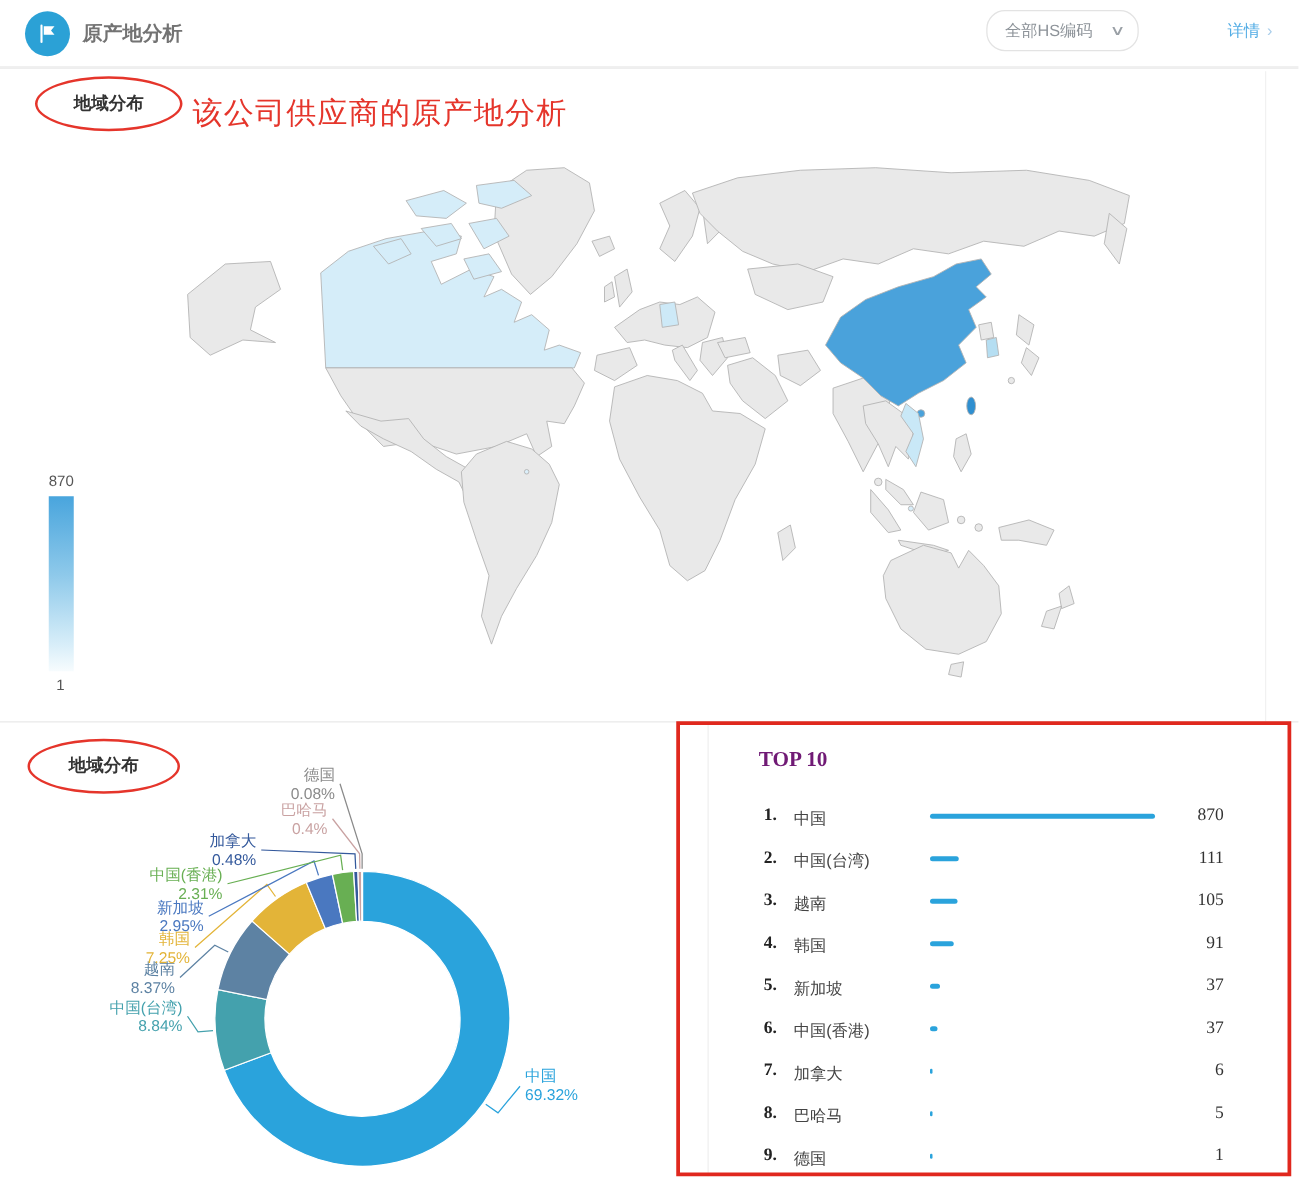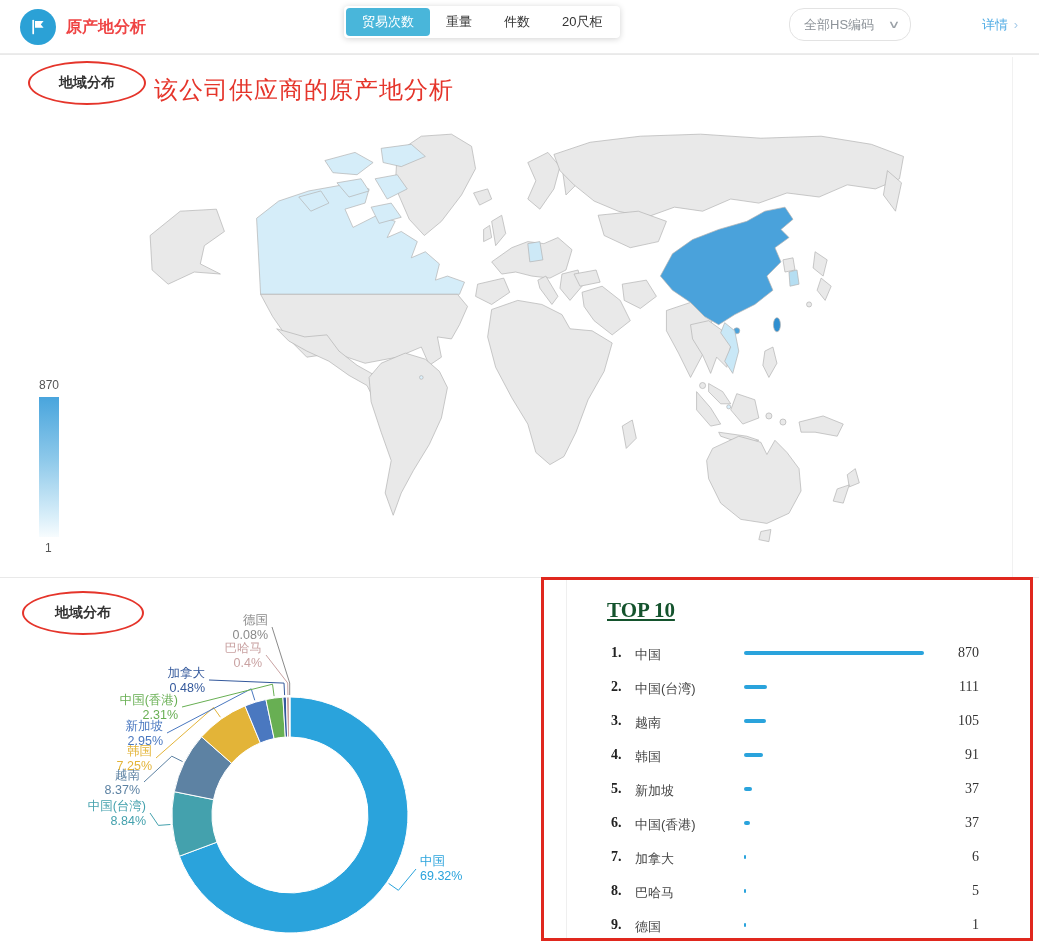--- a/index.html
+++ b/index.html
@@ -3,21 +3,21 @@
 <meta charset="utf-8">
 <style>
   * { margin:0; padding:0; box-sizing:border-box; }
   html,body { background:#fff; }
   body { font-family:"Liberation Sans", sans-serif; color:#333; }
   #app { position:relative; width:1039px; height:944px; background:#fff; overflow:hidden; }
 
   
   .header { position:absolute; left:0; top:0; width:1039px; height:54px; background:#fff; border-bottom:1px solid #ececec; }
   .logo { position:absolute; left:20px; top:9px; width:36px; height:36px; border-radius:50%; background:#2ba1d6; display:flex; align-items:center; justify-content:center; }
-  .app-title { position:absolute; left:66px; top:17px; font-size:16px; font-weight:bold; color:#ef4444; }
+  .app-title { position:absolute; left:66px; top:17px; font-size:16px; font-weight:bold; color:#737373; }
   .tabs { position:absolute; left:344px; top:6px; height:32px; background:#fff; border-radius:4px; box-shadow:0 1px 6px rgba(0,0,0,.18); display:flex; align-items:center; padding:0 2px; }
   .tab { border:none; background:transparent; font-family:inherit; font-size:13px; color:#333; padding:0 16px; height:28px; line-height:28px; border-radius:4px; cursor:pointer; }
   .tab.active { background:#49b6da; color:#fff; }
   .hs-select { position:absolute; left:789px; top:8px; width:122px; height:33px; border:1px solid #e3e3e3; border-radius:15px; background:#fff; display:flex; align-items:center; padding:0 12px 0 14px; cursor:pointer; }
   .hs-select .sel-text { font-size:13px; color:#8d9399; flex:1; }
   .hs-select .chev { font-size:11px; color:#9aa0a6; transform:scaleX(1.6); }
   .detail-link { position:absolute; left:938px; top:16px; font-size:13px; color:#53ade5; text-decoration:none; cursor:pointer;margin-left:44px; }
   .detail-link .arrow { color:#a8cdea; margin-left:2px; }
 
   
@@ -35,21 +35,21 @@
   .legend .bar { width:20px; height:140px; margin:5px 0 4px 1px; background:linear-gradient(180deg,#49a5dd 0%, #8ec9ea 45%, #d8eef9 85%, #f7fcfe 100%); }
   .legend .min { font-size:12px; color:#555; margin-left:7px; }
 
   
   .pie-area { position:absolute; left:0; top:577px; width:541px; height:367px; }
   .pie-area svg { position:absolute; left:0; top:0; width:541px; height:367px; }
   .pie-label { position:absolute; font-size:12.5px; line-height:15px; white-space:nowrap; }
   .pie-label div { text-align:inherit; }
 
   .top10-panel { position:absolute; left:566px; top:578px; width:466px; height:363px; border-left:1px solid #efefef; background:#fff; }
-  .top10-title { position:absolute; left:40px; top:20px; font-family:"Liberation Serif", serif; font-weight:bold; font-size:21px; color:#14532d;text-decoration:underline; }
+  .top10-title { position:absolute; left:40px; top:20px; font-family:"Liberation Serif", serif; font-weight:bold; font-size:17px; color:#701a75; }
   .t10-row { position:absolute; left:0; width:466px; height:34px; }
   .t10-rank { position:absolute; left:44px; top:9px; font-family:"Liberation Serif", serif; font-weight:bold; font-size:14px; color:#222; }
   .t10-name { position:absolute; left:68px; top:10px; font-size:13px; color:#444; }
   .t10-bar { position:absolute; left:177px; top:15px; height:4px; border-radius:2px; background:#2aa3dc; }
   .t10-val { position:absolute; right:54px; top:9px; font-family:"Liberation Serif", serif; font-size:14px; color:#333; text-align:right; }
 
   .red-rect { position:absolute; left:541px; top:577px; width:492px; height:364px; border:3px solid #e0281e; pointer-events:none; z-index:6; }
   .map-card-edge { position:absolute; left:1012px; top:57px; width:1px; height:520px; background:#f1f1f1; }
 </style>
 </head>
@@ -58,26 +58,20 @@
 <div id="app">
 
   <div class="header">
     <div class="logo">
       <svg width="20" height="20" viewBox="0 0 20 20">
         <path d="M5.2 3.5 v13" stroke="#fff" stroke-width="1.7" stroke-linecap="round" fill="none"></path>
         <path d="M7 4 h8.6 l-2.8 3.4 2.8 3.4 H7 Z" fill="#fff"></path>
       </svg>
     </div>
     <div class="app-title">原产地分析</div>
-    <div class="tabs" id="tabbar">
-        <button class="tab active">贸易次数</button>
-        <button class="tab">重量</button>
-        <button class="tab">件数</button>
-        <button class="tab">20尺柜</button>
-      </div>
     <div class="hs-select">
       <span class="sel-text">全部HS编码</span>
       <span class="chev">∨</span>
     </div>
     <a class="detail-link">
       <span>详情</span>
       <span class="arrow">›</span>
     </a>
   </div>
 

